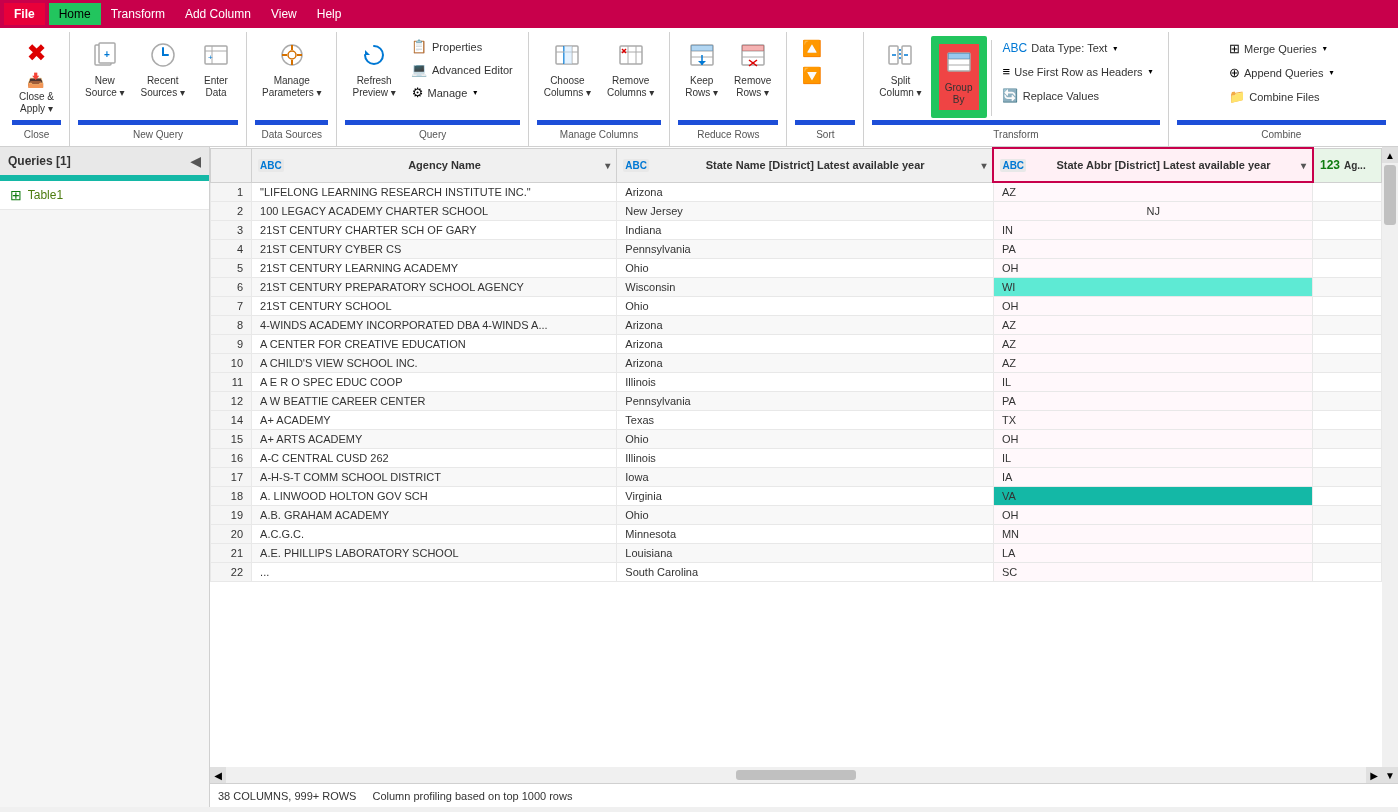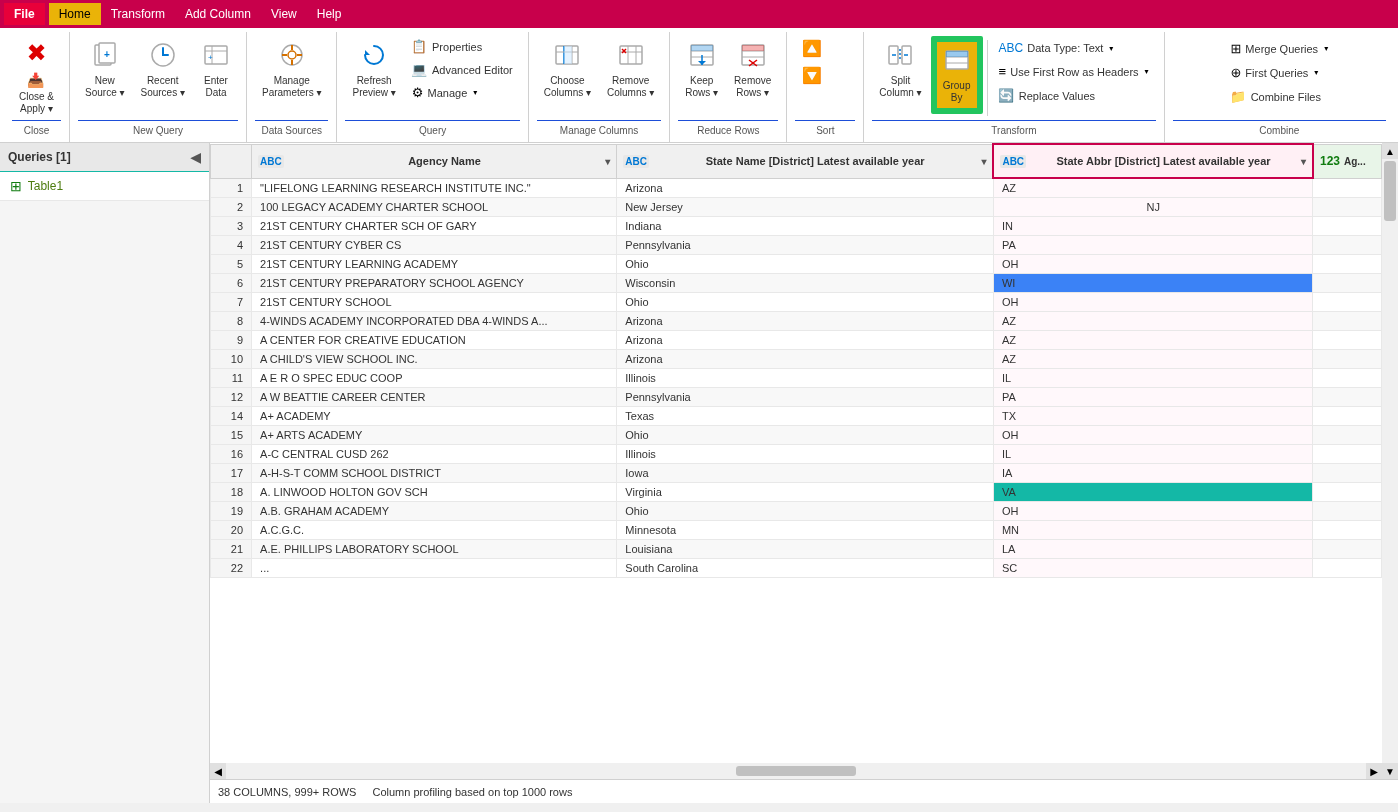--- a/index.html
+++ b/index.html
@@ -2,43 +2,43 @@
 <html><head>
   <meta charset="utf-8">
   <style>
     * { box-sizing: border-box; margin: 0; padding: 0; }
     body { font-family: 'Segoe UI', Arial, sans-serif; font-size: 12px; background: #f0f0f0; overflow: hidden; width: 1398px; height: 812px; }
 
     
     .menu-bar { display: flex; align-items: center; background: #c8004b; height: 28px; padding: 0 4px; }
     .menu-bar .file-btn { background: #e8003a; color: white; padding: 4px 10px; font-weight: bold; font-size: 12px; border: none; cursor: pointer; margin-right: 4px; }
     .menu-bar .menu-item { color: white; padding: 4px 10px; font-size: 12px; cursor: pointer; }
-    .menu-bar .menu-item.active { background: #eab308; color: black; }
+    .menu-bar .menu-item.active { background: #22c55e; color: black; }
 
     
     .ribbon { background: white; border-bottom: 1px solid #d0d0d0; display: flex; flex-direction: column; }
     .ribbon-content { display: flex; align-items: stretch; padding: 4px 4px 0 4px; min-height: 90px; }
     .ribbon-group { display: flex; flex-direction: column; align-items: center; border-right: 1px solid #d0d0d0; padding: 4px 8px; position: relative; }
     .ribbon-group:last-child { border-right: none; }
-    .ribbon-group-label { font-size: 10px; color: #555; margin-top: auto; padding-top: 4px; text-align: center; border-top: 1px solid #1d4ed8; width: 100%; text-align: center; padding-bottom: 2px; }
+    .ribbon-group-label { font-size: 10px; color: #555; margin-top: auto; padding-top: 4px; text-align: center; border-top: 5px solid #1d4ed8; width: 100%; text-align: center; padding-bottom: 2px; }
     .ribbon-items { display: flex; align-items: flex-start; gap: 2px; flex: 1; }
     .ribbon-btn { display: flex; flex-direction: column; align-items: center; justify-content: flex-start; padding: 4px 6px; cursor: pointer; border: 1px solid transparent; border-radius: 2px; min-width: 44px; text-align: center; background: none; }
     .ribbon-btn .btn-icon { font-size: 24px; line-height: 1; margin-bottom: 2px; }
     .ribbon-btn .btn-label { font-size: 10px; color: #333; line-height: 1.2; white-space: pre-wrap; text-align: center; }
     .ribbon-btn-small { display: flex; flex-direction: row; align-items: center; padding: 2px 6px; cursor: pointer; border: 1px solid transparent; border-radius: 2px; min-width: 60px; background: none; gap: 4px; }
     .ribbon-btn-small .btn-icon { font-size: 16px; }
     .ribbon-btn-small .btn-label { font-size: 11px; color: #333; }
     .ribbon-btn-small.with-arrow::after { content: '▾'; font-size: 8px; margin-left: 2px; }
 
     
     .main-area { display: flex; height: calc(812px - 28px - 100px - 24px); }
 
     
     .queries-panel { width: 210px; background: #f5f5f5; border-right: 1px solid #d0d0d0; display: flex; flex-direction: column; }
-    .queries-header { display: flex; align-items: center; justify-content: space-between; padding: 6px 8px; background: #e8e8e8; border-bottom: 1px solid #14b8a6; }
+    .queries-header { display: flex; align-items: center; justify-content: space-between; padding: 6px 8px; background: #e8e8e8; border-bottom: 6px solid #14b8a6; }
     .queries-header-title { font-size: 12px; font-weight: 600; color: #333; }
     .queries-header-btn { cursor: pointer; color: #555; font-size: 14px; }
     .query-item { display: flex; align-items: center; gap: 6px; padding: 6px 10px; cursor: pointer; background: white; border-bottom: 1px solid #e8e8e8; }
     .query-item .table-icon { color: #107c10; font-size: 14px; }
     .query-item .query-name { font-size: 12px; color: #4d7c0f; }
 
     
     .data-area { flex: 1; display: flex; flex-direction: column; overflow: hidden; background: white; }
     .data-table-container { flex: 1; overflow: auto; }
     .data-table { border-collapse: collapse; width: max-content; min-width: 100%; }
@@ -52,21 +52,21 @@
     .row-num { color: #888; text-align: right; width: 30px; background: #f5f5f5 !important; border-right: 1px solid #d0d0d0; }
 
     
     .status-bar { height: 24px; background: white; border-top: 1px solid #d0d0d0; display: flex; align-items: center; padding: 0 8px; gap: 16px; }
     .status-text { font-size: 11px; color: #333; }
 
     .col-abbr { color: #0078d4; font-size: 10px; font-weight: bold; padding: 1px 2px; }
 
     .ribbon-divider { width: 1px; background: #d0d0d0; margin: 4px 2px; align-self: stretch; }
 
-    .group-by-btn { border: 6px solid #22c55e; background: #eab308; }
+    .group-by-btn { border: 8px solid #22c55e; background: #ef4444; }
 
     
     .vscroll { width: 16px; background: #f0f0f0; display: flex; flex-direction: column; align-items: center; }
     .vscroll-up, .vscroll-down { width: 16px; height: 16px; background: #e0e0e0; display: flex; align-items: center; justify-content: center; cursor: pointer; font-size: 10px; }
     .vscroll-track { flex: 1; width: 16px; background: #f0f0f0; position: relative; }
     .vscroll-thumb { width: 12px; height: 60px; background: #c0c0c0; border-radius: 3px; margin: 0 auto; margin-top: 2px; cursor: pointer; }
 
     .hscroll-container { height: 16px; background: #f0f0f0; display: flex; align-items: center; }
     .hscroll-left, .hscroll-right { width: 16px; height: 16px; background: #e0e0e0; display: flex; align-items: center; justify-content: center; cursor: pointer; font-size: 10px; flex-shrink: 0; }
     .hscroll-track { flex: 1; height: 16px; background: #f0f0f0; position: relative; }
@@ -309,21 +309,21 @@
 
     <div class="ribbon-group" style="flex:1;">
       <div class="ribbon-items">
         <div style="display:flex;flex-direction:column;gap:3px;justify-content:flex-start;padding-top:2px;">
           <div class="ribbon-btn-small with-arrow">
             <span style="font-size:13px">⊞</span>
             <span class="btn-label">Merge Queries</span>
           </div>
           <div class="ribbon-btn-small with-arrow">
             <span style="font-size:13px">⊕</span>
-            <span class="btn-label">First Queries</span>
+            <span class="btn-label">Append Queries</span>
           </div>
           <div class="ribbon-btn-small">
             <span style="font-size:13px">📁</span>
             <span class="btn-label">Combine Files</span>
           </div>
         </div>
       </div>
       <div class="ribbon-group-label">Combine</div>
     </div>
 
@@ -415,21 +415,21 @@
                   <td class="row-num">5</td>
                   <td>21ST CENTURY LEARNING ACADEMY</td>
                   <td>Ohio</td>
                   <td style="background: rgb(255, 248, 251);">OH</td>
                   <td></td>
                 </tr>
                 <tr>
                   <td class="row-num">6</td>
                   <td>21ST CENTURY PREPARATORY SCHOOL AGENCY</td>
                   <td>Wisconsin</td>
-                  <td style="background: #3b82f6;">WI</td>
+                  <td style="background: #5eead4;">WI</td>
                   <td></td>
                 </tr>
                 <tr>
                   <td class="row-num">7</td>
                   <td>21ST CENTURY SCHOOL</td>
                   <td>Ohio</td>
                   <td style="background: rgb(255, 248, 251);">OH</td>
                   <td></td>
                 </tr>
                 <tr>

